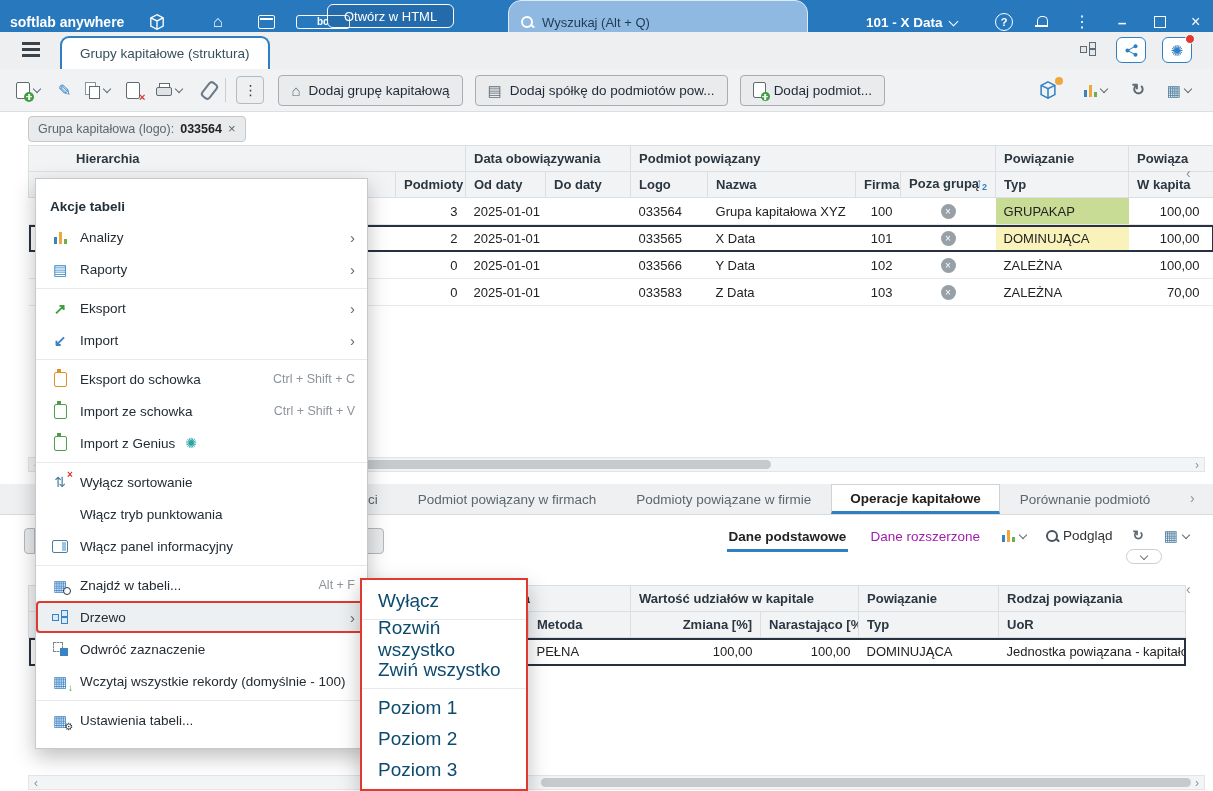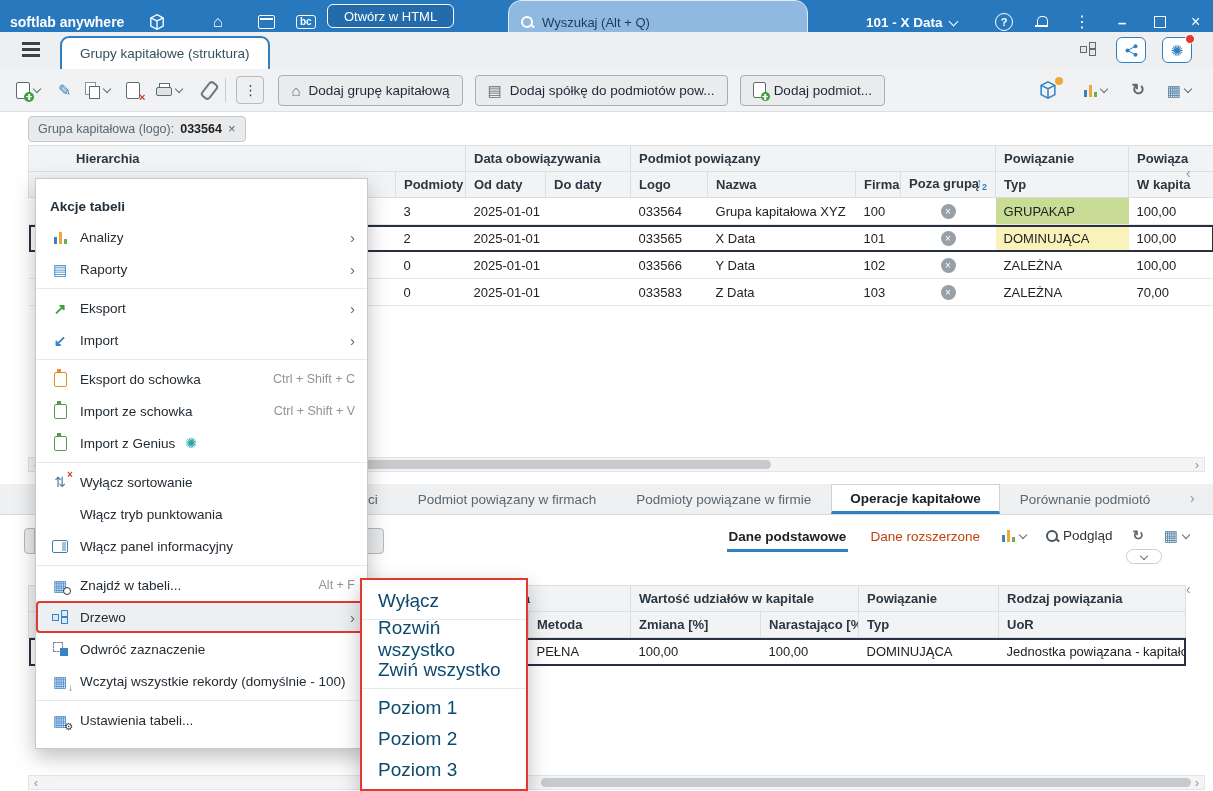--- a/index.html
+++ b/index.html
@@ -13,21 +13,21 @@
   .open-html{border:1.5px solid #fff;border-radius:6px;height:22px;padding:0 16px;background:rgba(0,0,0,.10);font-size:13px;display:flex;align-items:center}
   .search-pill{left:508px;top:4px;height:24px;width:300px;border-radius:13px;background:#8fb9e0;border:1.5px solid #dcebf7;display:flex;align-items:center;gap:8px;padding:0 12px;color:#17364f;box-sizing:border-box}
   .search-pill input{border:none;outline:none;background:transparent;color:#17364f;font-size:13px;width:200px;font-family:Liberation Sans, sans-serif}
   .search-pill input::placeholder{color:#1d3b57;opacity:1}
   .company{font-weight:700;font-size:13.5px}
   .qmark{width:16px;height:16px;border:1.5px solid #fff;border-radius:50%;display:inline-flex;align-items:center;justify-content:center;font-size:11px;font-weight:700}
   .maxbox{width:10px;height:10px;border:1.5px solid #fff;display:inline-block}
   .glyph16{font-size:16px;line-height:1}
   .card-ico{width:15px;height:12px;border:1.5px solid #fff;border-radius:2px;position:relative;display:inline-block}
   .card-ico::before{content:"";position:absolute;left:1px;right:1px;top:2px;height:1.5px;background:#fff}
-  .bc-badge{border:1.5px solid #fff;border-radius:3px;font-size:10px;font-weight:700;padding:1px 3px;line-height:1}
+  .bc-badge{border:1.5px solid #fff;border-radius:3px;font-size:10px;font-weight:700;padding:1px 20px;line-height:1}
   .mag{width:8px;height:8px;border:2px solid currentColor;border-radius:50%;position:relative;display:inline-block}
   .mag::after{content:"";position:absolute;width:5px;height:2px;background:currentColor;transform:rotate(45deg);right:-4px;bottom:-1px;border-radius:1px}
   .bell-ico{position:relative;width:13px;height:12px;display:inline-block}
   .bell-ico::before{content:"";position:absolute;left:2px;top:0;width:9px;height:8px;border:1.5px solid #fff;border-bottom:none;border-radius:5px 5px 0 0}
   .bell-ico::after{content:"";position:absolute;left:0;top:9px;width:13px;height:1.5px;background:#fff}
   .chev{display:inline-block;width:6px;height:6px;border-right:1.6px solid currentColor;border-bottom:1.6px solid currentColor;transform:rotate(45deg);margin-top:-2px}
 
   
   .tabstrip{position:absolute;left:0;right:0;top:32px;height:37px;background:#edeff1;border-bottom:1px solid #d8dbde}
   .burger{position:absolute;left:22px;top:10px;width:18px;height:3px;background:#3a4248;box-shadow:0 6px 0 #3a4248,0 12px 0 #3a4248}
@@ -70,42 +70,42 @@
   
   .filterrow{position:absolute;left:0;right:0;top:112px;height:33px;background:#fff;display:flex;align-items:center;padding-left:28px}
   .chip{height:24px;background:#e8eaec;border:1px solid #c4c8cc;border-radius:4px;display:inline-flex;align-items:center;gap:6px;padding:0 9px;font-size:12.5px}
   .chip .lab{color:#5b6770}.chip .val{font-weight:700;color:#222}.chip .x{color:#5b6770;font-size:13px}
 
   
   table{border-collapse:collapse;table-layout:fixed}
   .mt{position:absolute;left:28px;font-size:13px}
   .mt th{font-weight:700;background:#f2f3f5;border:1px solid #dcdfe2;padding:0 8px;height:26px;text-align:left;white-space:nowrap;overflow:hidden;color:#2b3740;box-sizing:border-box}
   .mt td{height:27px;padding:0 8px;border-bottom:1px solid #e6e8ea;white-space:nowrap;overflow:hidden;box-sizing:border-box}
-  .mt .num{text-align:left}
+  .mt .num{text-align:right}
   .hl-green{background:#c9dc96}
   .hl-yellow{background:#f9f3bb}
   tr.sel{outline:2px solid #28313f;outline-offset:-2px}
   .pad47{padding-left:47px !important}
   .xcirc{width:15px;height:15px;border-radius:50%;background:#97a0a7;color:#fff;display:inline-flex;align-items:center;justify-content:center;font-size:10px;line-height:1}
   .sortmark{float:right;color:#2f80c3;font-weight:700;font-size:12px}
   .sortmark sub{font-size:9px}
 
   
   .hscroll{position:absolute;height:15px;background:#f3f4f6;border:1px solid #e2e4e7;box-sizing:border-box}
   .hs-arrow{position:absolute;top:0;height:13px;width:14px;display:flex;align-items:center;justify-content:center;color:#8b9298;font-size:12px}
   .hs-thumb{position:absolute;top:2px;height:9px;background:#c7cacd;border-radius:5px}
   .rail-chev{position:absolute;color:#8b9298;font-size:14px;line-height:1}
 
   
   .btabs{position:absolute;left:0;right:0;top:484px;height:31px;background:#eef0f2;border-bottom:1px solid #d8dbde;display:flex;align-items:stretch;padding-left:348px;box-sizing:border-box}
   .btab{display:flex;align-items:center;padding:0 20px;color:#5b6770;font-size:13.5px;white-space:nowrap}
   .btab.active{background:#fff;border:1px solid #cfd3d6;border-bottom:3px solid #2f80c3;color:#222;font-weight:700;padding:0 18px;box-sizing:border-box}
   .subtoolbar{position:absolute;left:0;right:0;top:515px;height:41px;background:#fff}
   .subcluster{position:absolute;right:24px;top:0;height:41px;display:flex;align-items:center;gap:20px}
-  .subtab{color:#c2410c;font-size:13.5px;padding:10px 2px 8px}
+  .subtab{color:#a21caf;font-size:13.5px;padding:10px 2px 8px}
   .subtab.active{color:#222;font-weight:700;border-bottom:3px solid #2f80c3;padding-bottom:5px}
   .toolmini{display:inline-flex;align-items:center;gap:5px;color:#333;font-size:13.5px}
   .pill-collapse{position:absolute;left:1126px;top:549px;width:36px;height:15px;border:1px solid #c9cdd1;border-radius:8px;background:#fff;display:flex;align-items:center;justify-content:center;color:#6b737a;z-index:6;box-sizing:border-box}
   .pill-collapse .chev{width:5px;height:5px}
   .frag-btn{position:absolute;left:340px;top:528px;width:44px;height:26px;background:#e9ebed;border:1px solid #b4b9bd;border-radius:4px;box-sizing:border-box}
   .sliver-btn{position:absolute;left:24px;top:528px;width:11px;height:26px;background:#e9ebed;border:1px solid #b4b9bd;border-radius:4px 0 0 4px;box-sizing:border-box}
   .bp-kebab{position:absolute;left:18px;top:490px;color:#5f6a72;font-size:15px}
 
   
   .menu{position:absolute;left:35px;top:178px;width:333px;background:#fff;border:1px solid #c6cacd;box-shadow:0 8px 20px rgba(0,0,0,.25);z-index:40;padding:12px 0;box-sizing:border-box}

